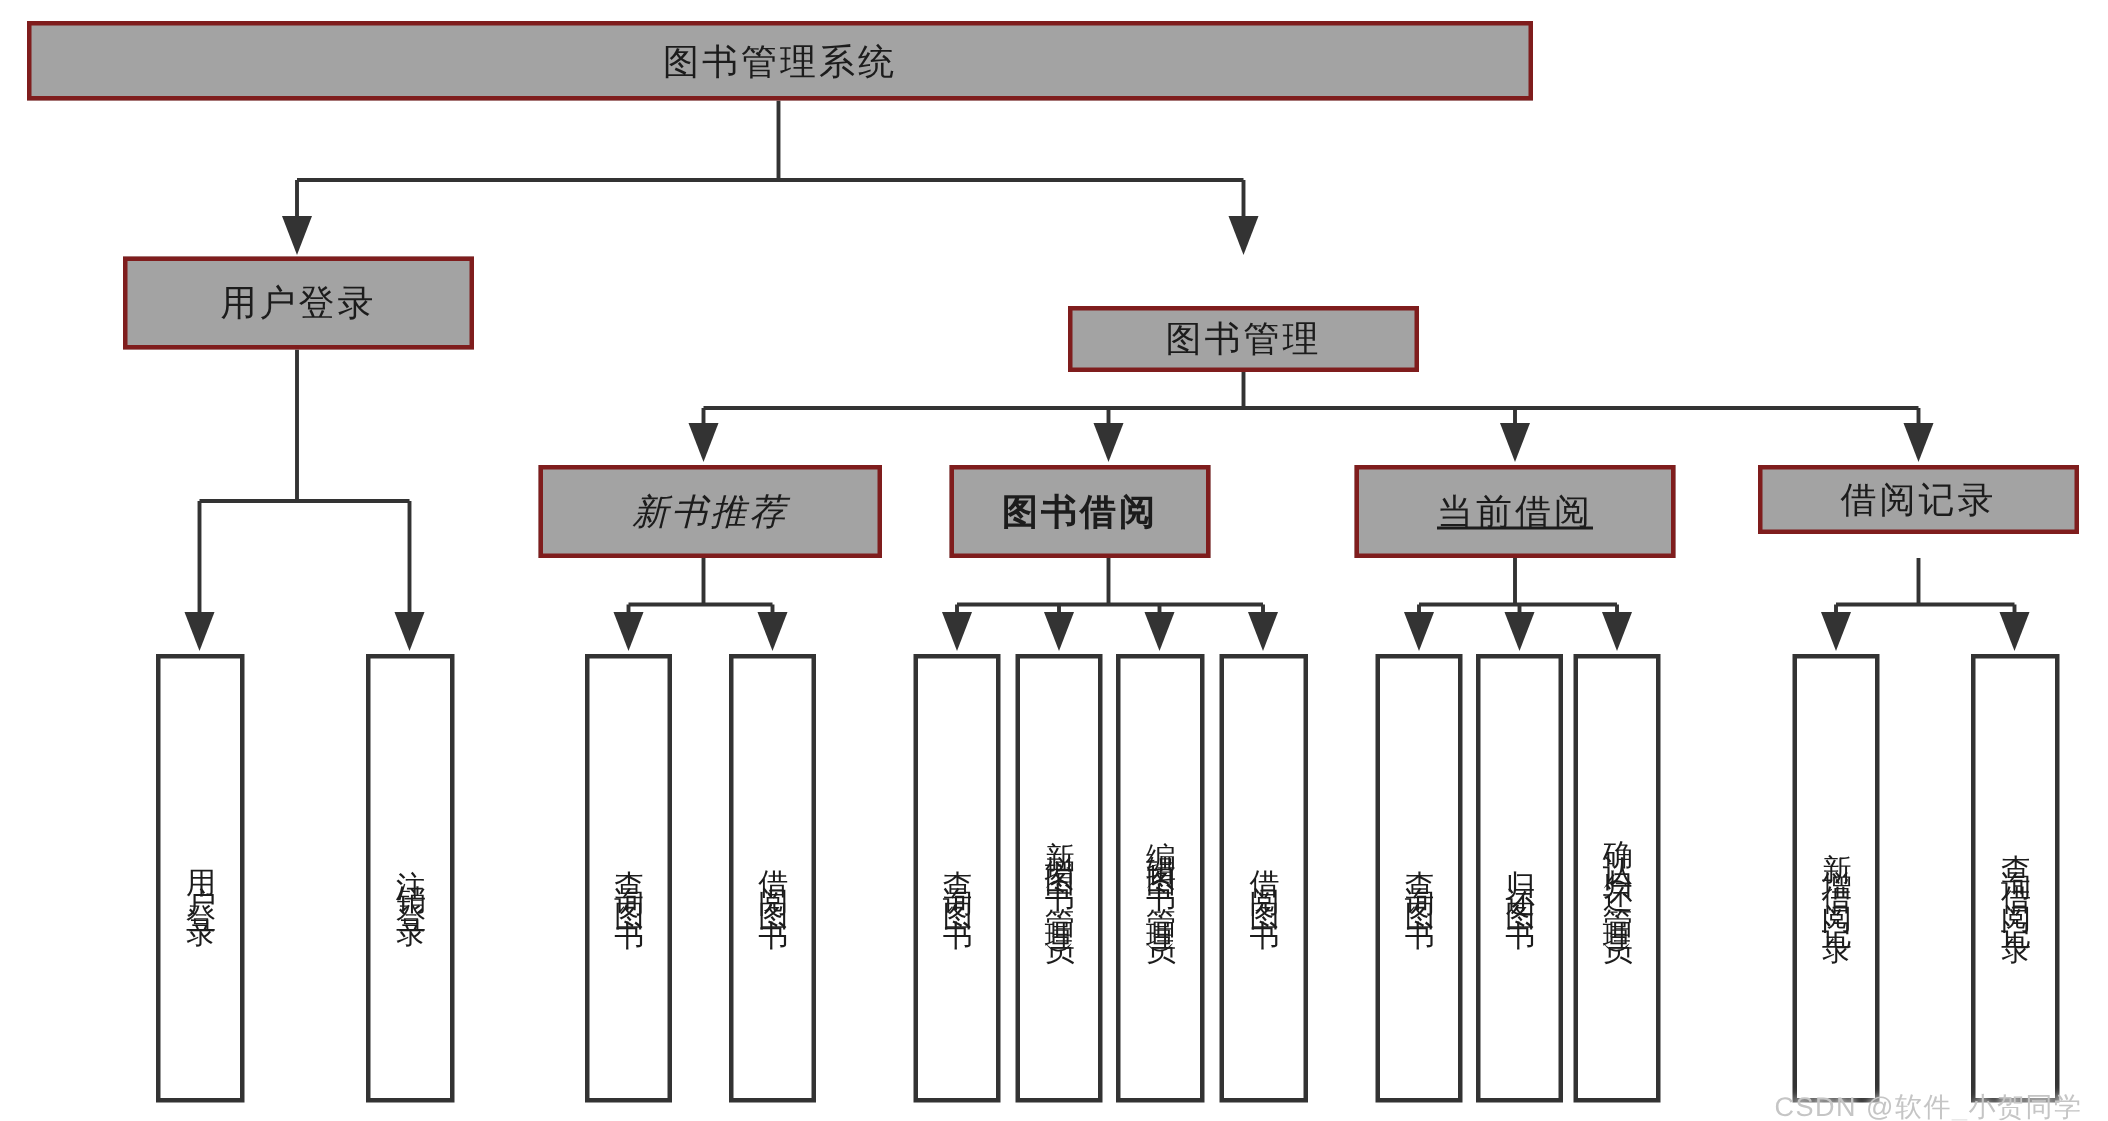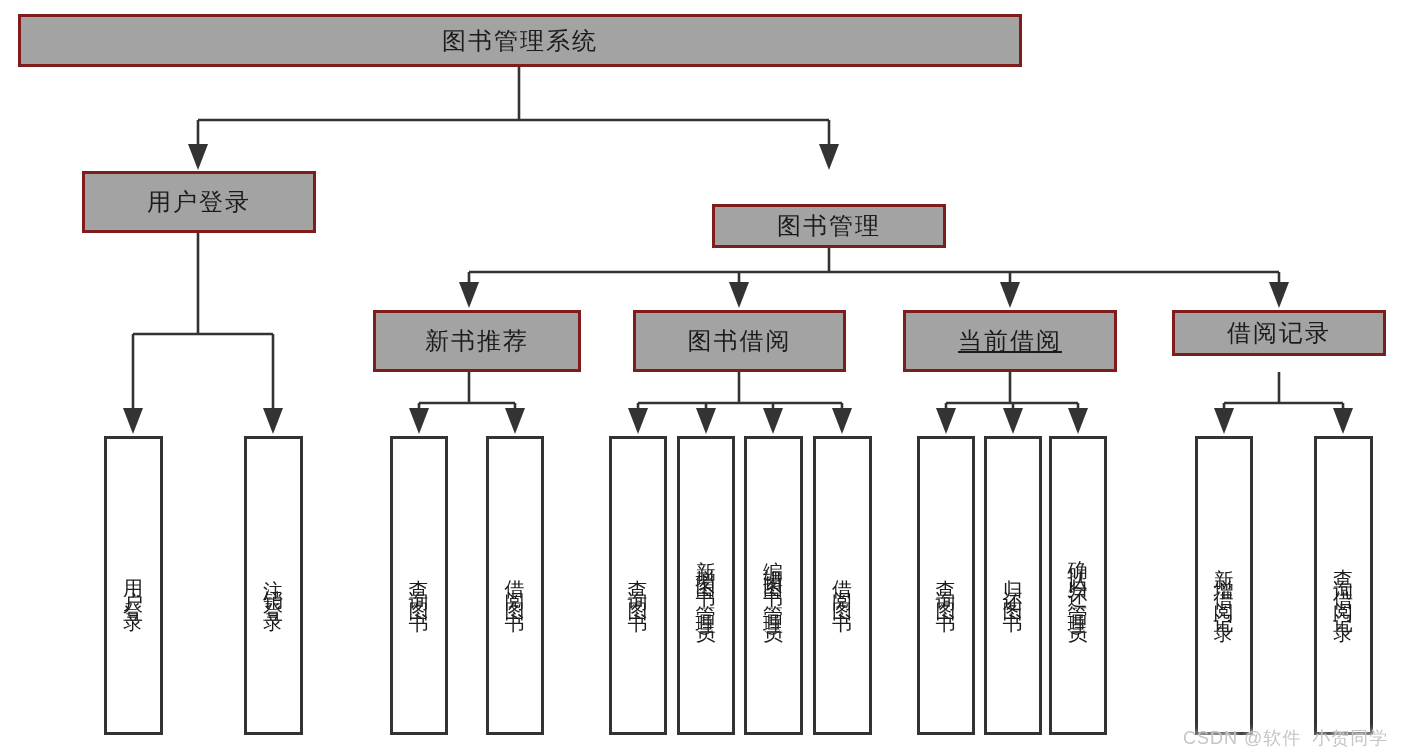--- a/index.html
+++ b/index.html
@@ -128,22 +128,22 @@
       <polygon points="1214,408 1234,408 1224,434"></polygon>
       <polygon points="1333,408 1353,408 1343,434"></polygon>
     </g>
   </svg>
 
   <div class="hbox" style="left:18px; top:14px; width:1004px; height:53px;">图书管理系统</div>
 
   <div class="hbox" style="left:82px; top:171px; width:234px; height:62px;">用户登录</div>
   <div class="hbox" style="left:712px; top:171px; width:234px; height:44px;margin-top:33px;">图书管理</div>
 
-  <div class="hbox" style="left:373px; top:310px; width:208px; height:62px;">新书推荐</div>
-  <div class="hbox" style="left:633px; top:310px; width:213px; height:62px;">图书借阅</div>
+  <div class="hbox" style="left:359px; top:310px; width:229px; height:62px;font-style:italic;">新书推荐</div>
+  <div class="hbox" style="left:633px; top:310px; width:174px; height:62px;font-weight:bold;">图书借阅</div>
   <div class="hbox" style="left:903px; top:310px; width:214px; height:62px;text-decoration:underline;">当前借阅</div>
   <div class="hbox" style="left:1172px; top:310px; width:214px; height:46px;">借阅记录</div>
 
   <div class="vbox" style="left:104px; width:59px;">
     <span>用户登录</span>
   </div>
   <div class="vbox" style="left:244px; width:59px;">
     <span>注销登录</span>
   </div>
 

